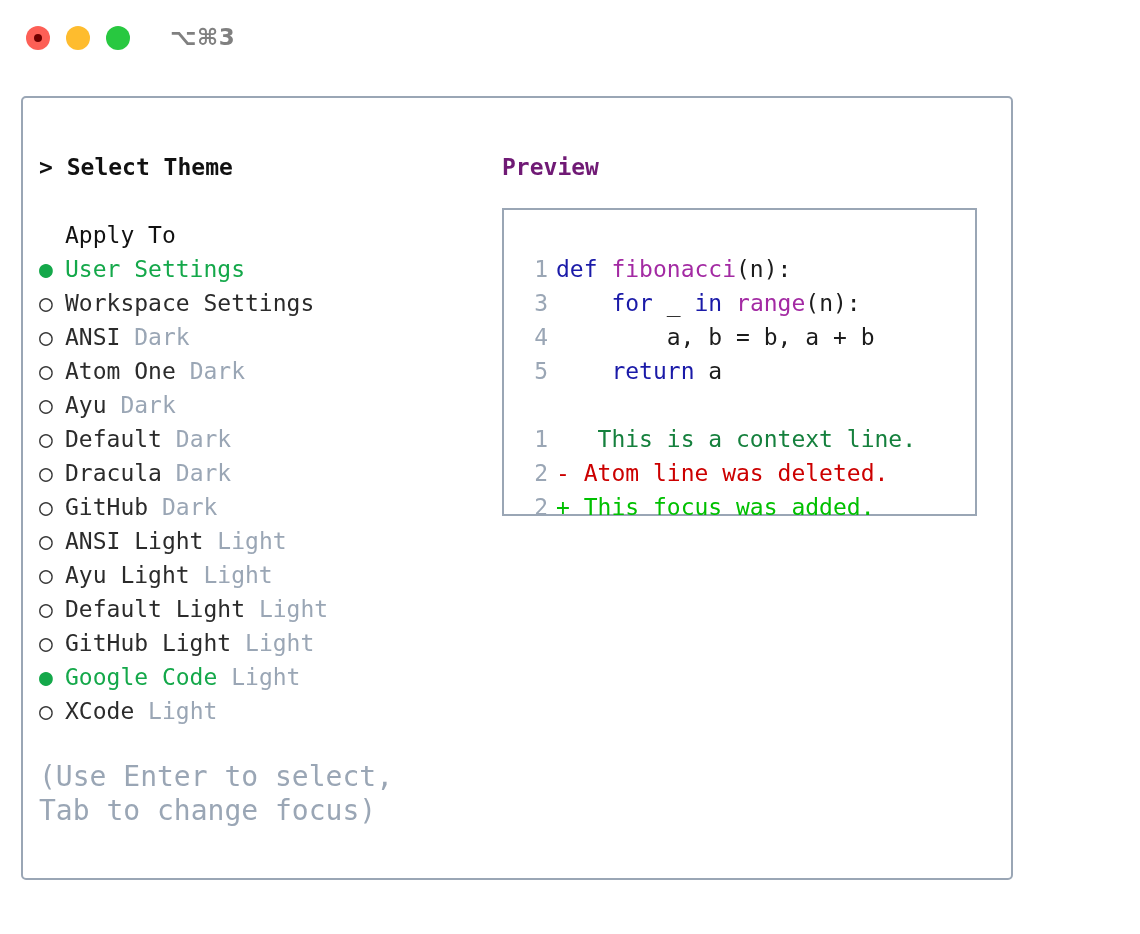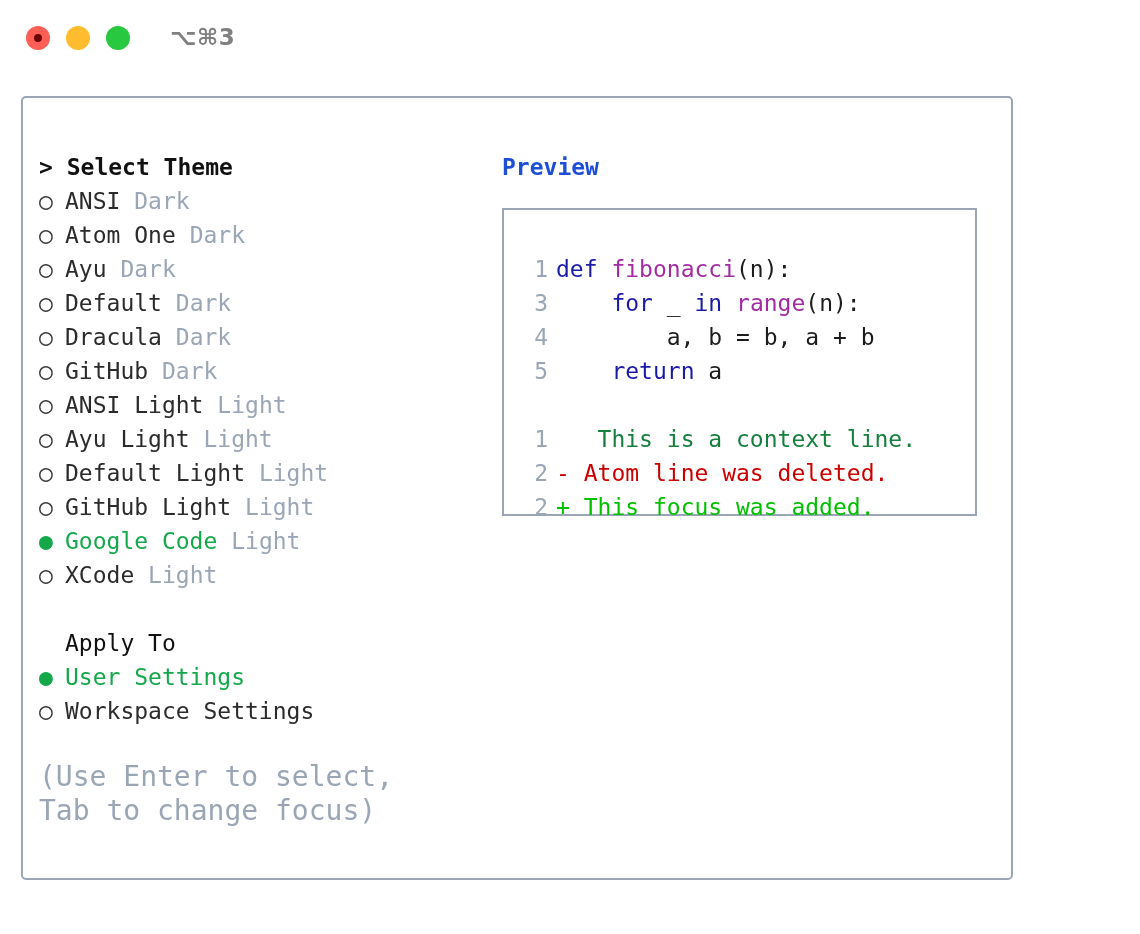--- a/index.html
+++ b/index.html
@@ -124,21 +124,21 @@
   #preview-column {
     position: absolute;
     left: 479px;
     top: 52px;
     width: 500px;
   }
   #preview-title {
     font-size: 23px;
     line-height: 34px;
     font-weight: bold;
-    color: #1d4ed8;
+    color: #701a75;
     white-space: pre;
   }
   #preview-box {
     margin-top: 24px;
     width: 475px;
     height: 308px;
     border: 2px solid #9aa6b5;
     box-sizing: border-box;
     background: #ffffff;
     padding: 42px 0 0 18px;
@@ -178,43 +178,43 @@
     <div class="dot dot-amber"></div>
     <div class="dot dot-green"></div>
     <div id="titlebar-shortcut">⌥⌘3</div>
   </div>
 
   <div id="main-panel">
 
     <div id="theme-column">
 
       <div class="hdr hdr-selected">&gt; Select Theme</div>
+
+      <div id="apply-block">
+        <div class="hdr" id="apply-header">Apply To</div>
+        <div id="apply-list">
+            <div class="opt-row"><span class="bullet on">●</span><span class="opt-name on">User Settings</span></div>
+            <div class="opt-row"><span class="bullet">○</span><span class="opt-name">Workspace Settings</span></div>
+          </div>
+      </div>
 
       <div id="theme-list">
           <div class="opt-row"><span class="bullet">○</span><span class="opt-name">ANSI</span> <span class="opt-tag">Dark</span></div>
           <div class="opt-row"><span class="bullet">○</span><span class="opt-name">Atom One</span> <span class="opt-tag">Dark</span></div>
           <div class="opt-row"><span class="bullet">○</span><span class="opt-name">Ayu</span> <span class="opt-tag">Dark</span></div>
           <div class="opt-row"><span class="bullet">○</span><span class="opt-name">Default</span> <span class="opt-tag">Dark</span></div>
           <div class="opt-row"><span class="bullet">○</span><span class="opt-name">Dracula</span> <span class="opt-tag">Dark</span></div>
           <div class="opt-row"><span class="bullet">○</span><span class="opt-name">GitHub</span> <span class="opt-tag">Dark</span></div>
           <div class="opt-row"><span class="bullet">○</span><span class="opt-name">ANSI Light</span> <span class="opt-tag">Light</span></div>
           <div class="opt-row"><span class="bullet">○</span><span class="opt-name">Ayu Light</span> <span class="opt-tag">Light</span></div>
           <div class="opt-row"><span class="bullet">○</span><span class="opt-name">Default Light</span> <span class="opt-tag">Light</span></div>
           <div class="opt-row"><span class="bullet">○</span><span class="opt-name">GitHub Light</span> <span class="opt-tag">Light</span></div>
           <div class="opt-row"><span class="bullet on">●</span><span class="opt-name on">Google Code</span> <span class="opt-tag">Light</span></div>
           <div class="opt-row"><span class="bullet">○</span><span class="opt-name">XCode</span> <span class="opt-tag">Light</span></div>
         </div>
-
-      <div id="apply-block">
-        <div class="hdr" id="apply-header">Apply To</div>
-        <div id="apply-list">
-            <div class="opt-row"><span class="bullet on">●</span><span class="opt-name on">User Settings</span></div>
-            <div class="opt-row"><span class="bullet">○</span><span class="opt-name">Workspace Settings</span></div>
-          </div>
-      </div>
 
       <div id="hint">(Use Enter to select, Tab to change focus)</div>
     </div>
 
     <div id="preview-column">
       <div id="preview-title">Preview</div>
       <div id="preview-box">
         <div id="code-block">
             <div class="code-line"><span class="ln">1</span><span class="kw">def </span><span class="fn">fibonacci</span><span class="pun">(n):</span></div>
             <div class="code-line"><span class="ln">3</span><span class="pun">    </span><span class="kw">for</span><span class="pun"> _ </span><span class="kw">in</span><span class="pun"> </span><span class="fn">range</span><span class="pun">(n):</span></div>

